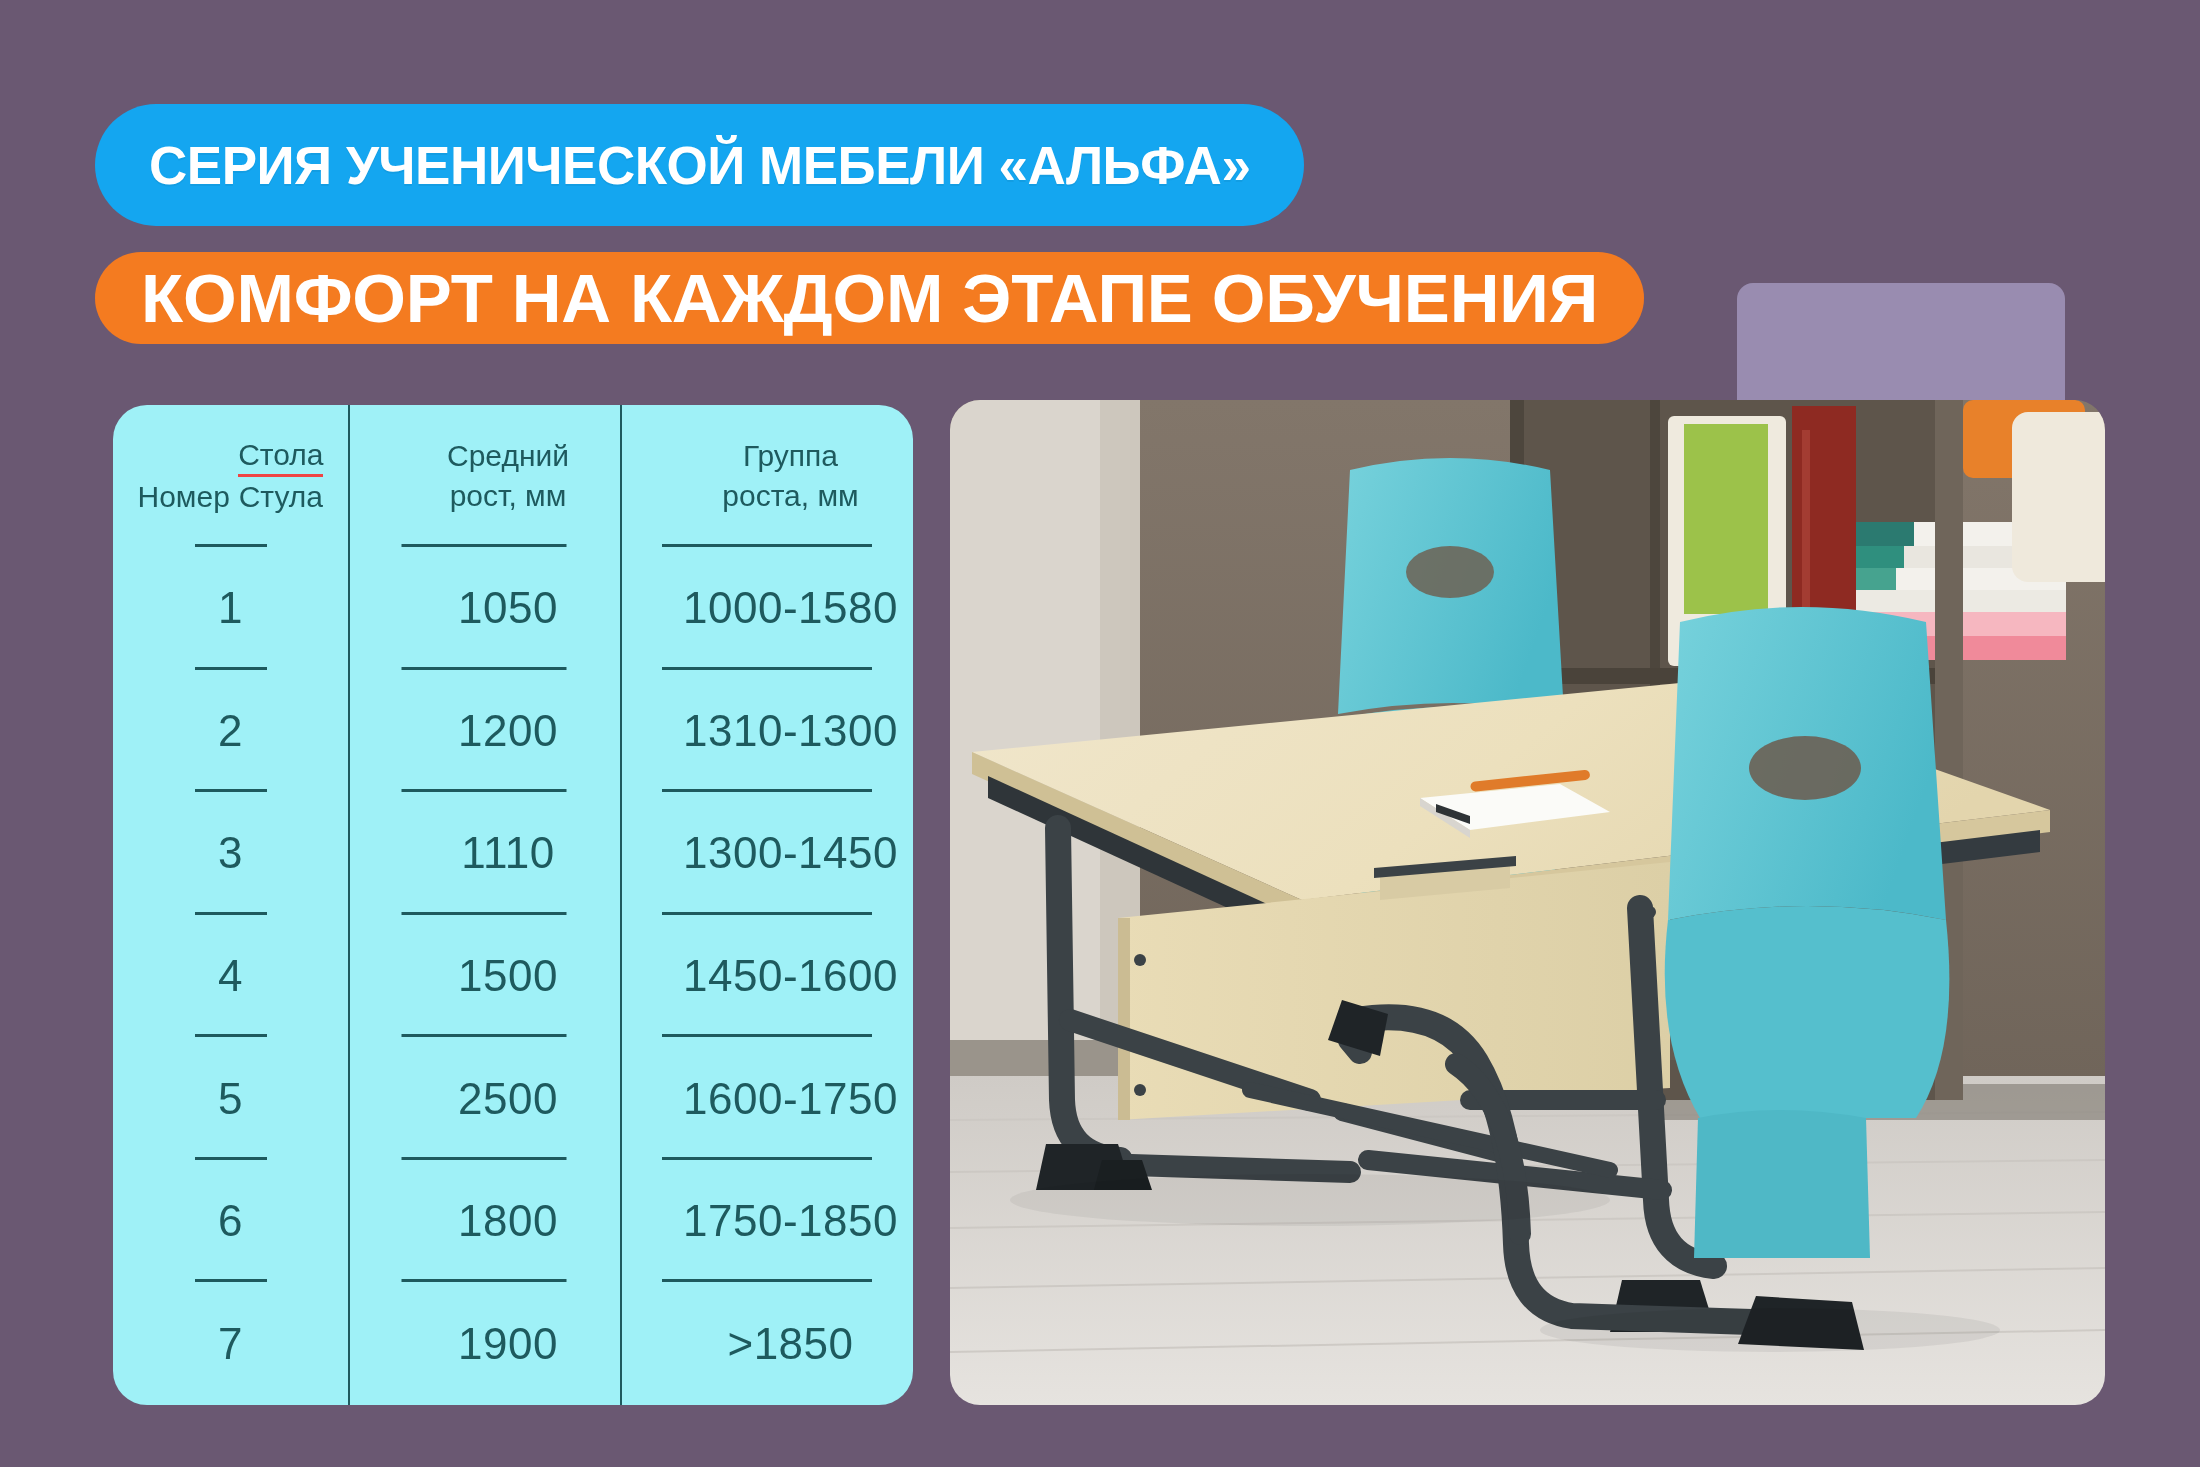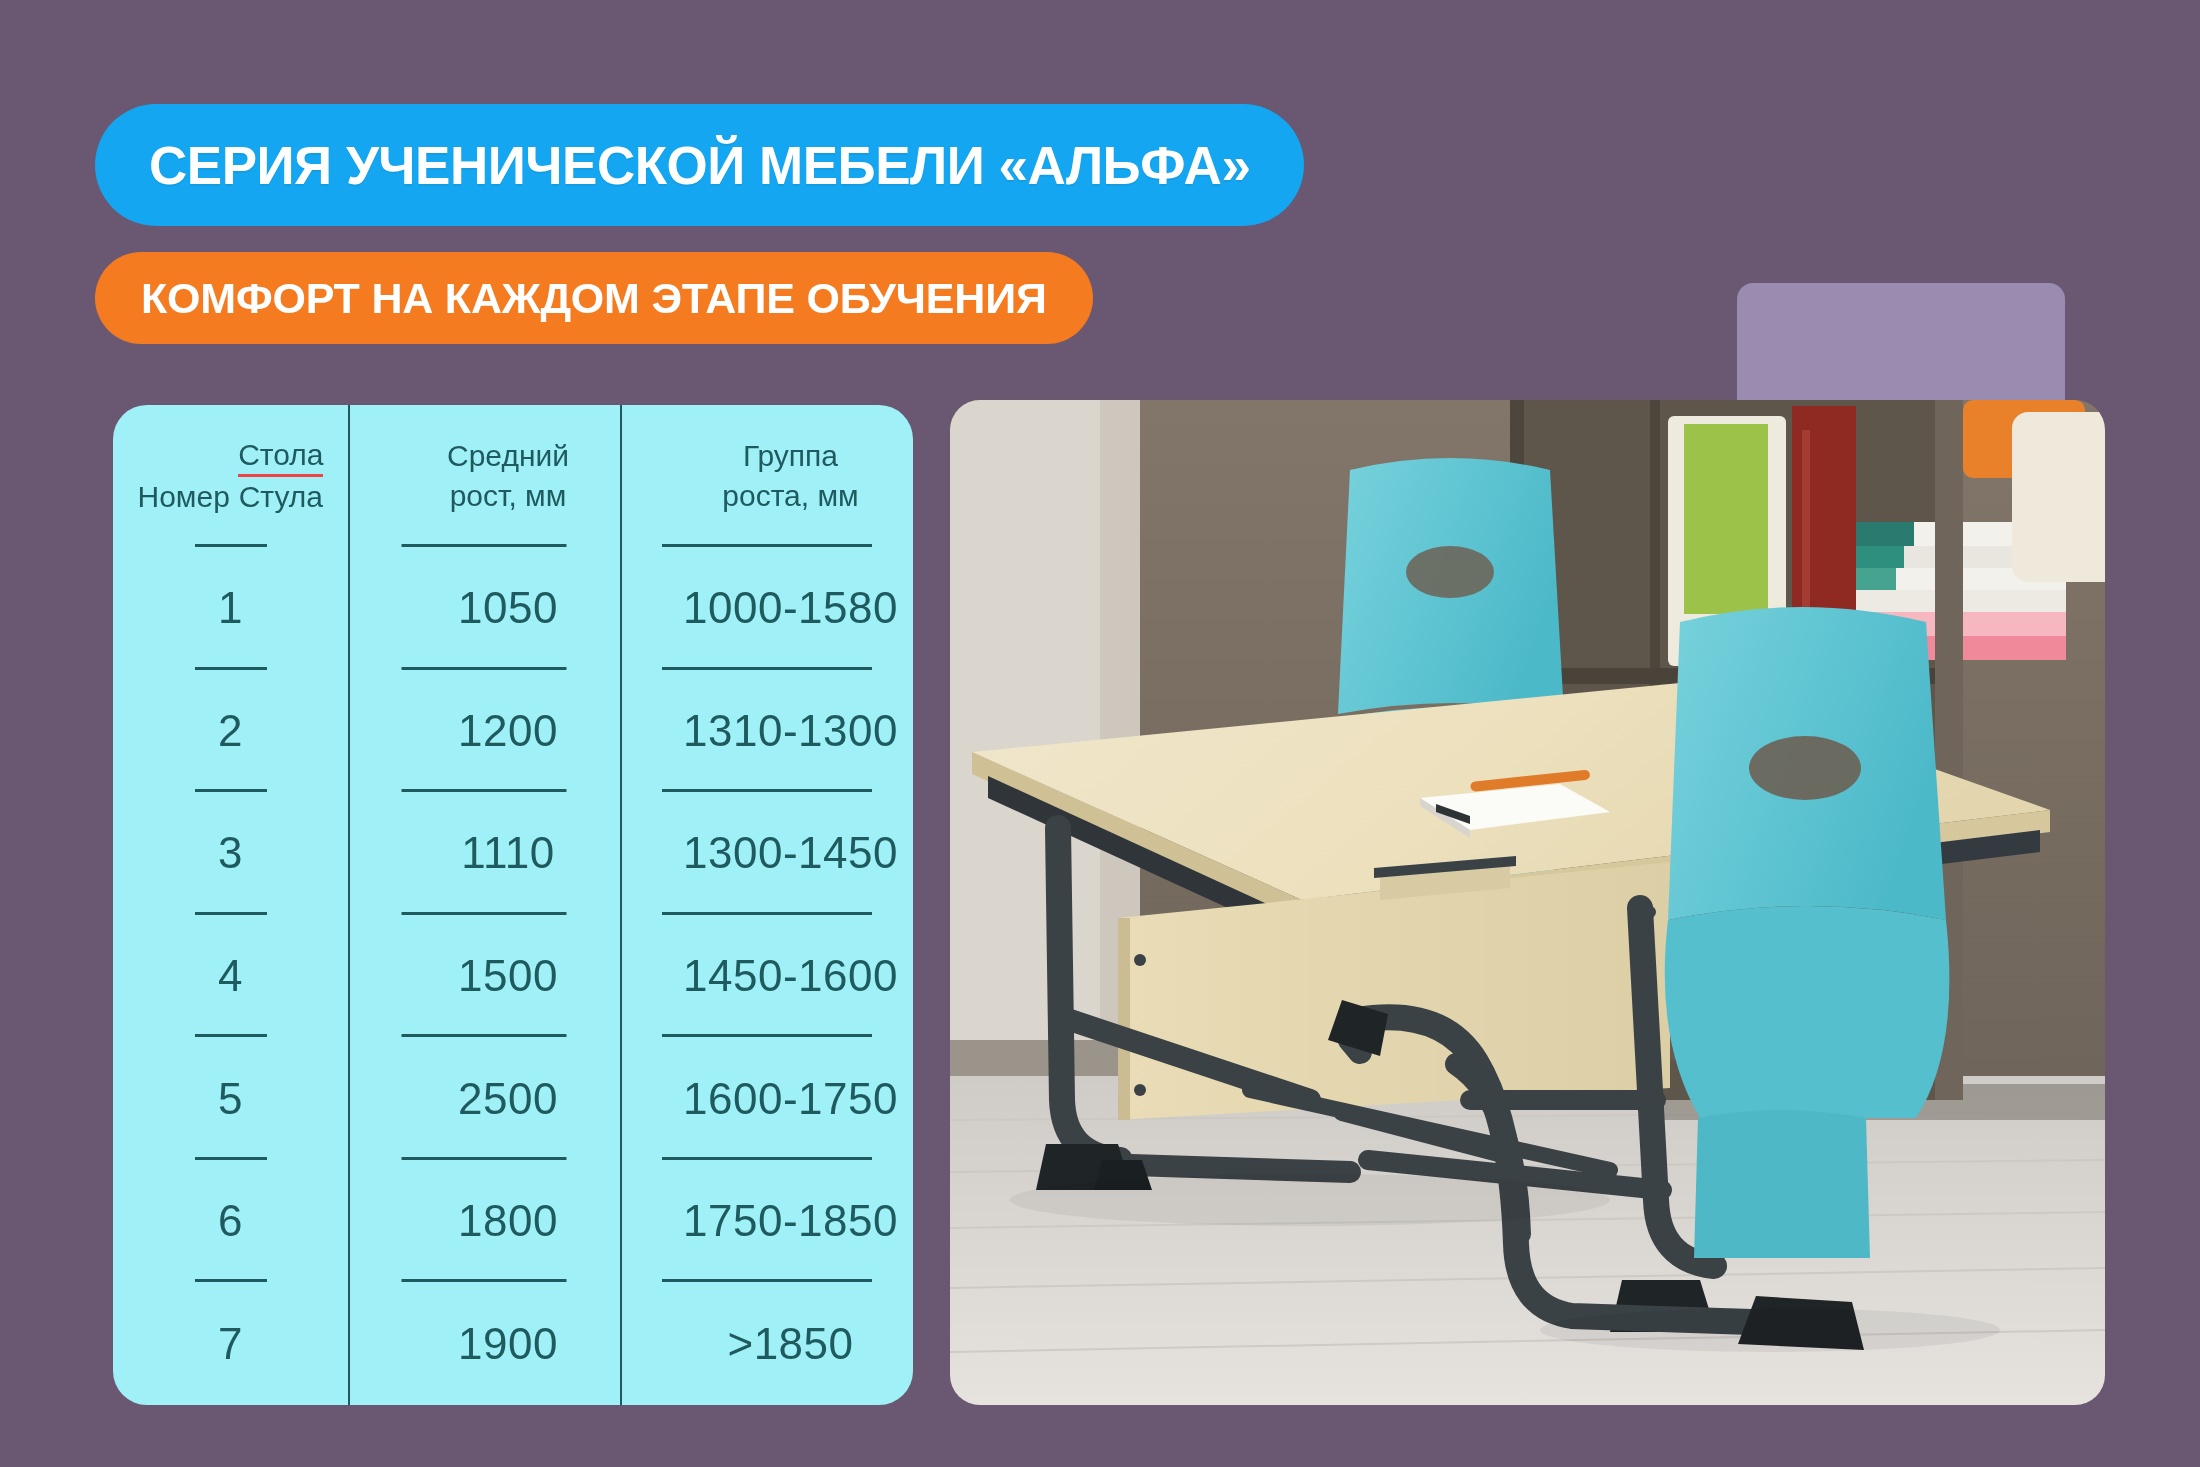--- a/index.html
+++ b/index.html
@@ -37,21 +37,21 @@
   }
   #subtitle-banner{
     left:95px;top:252px;
     height:92px;
     padding:0 46px;
     background:#F47B20;
     border-radius:46px;
   }
   #subtitle-banner .txt{
     color:#ffffff;
-    font-size:43px;
+    font-size:69px;
     font-weight:bold;
     letter-spacing:-0.2px;
     line-height:1;
   }
 
   
   #decor-rect{
     position:absolute;
     left:1737px;top:283px;
     width:328px;height:135px;

